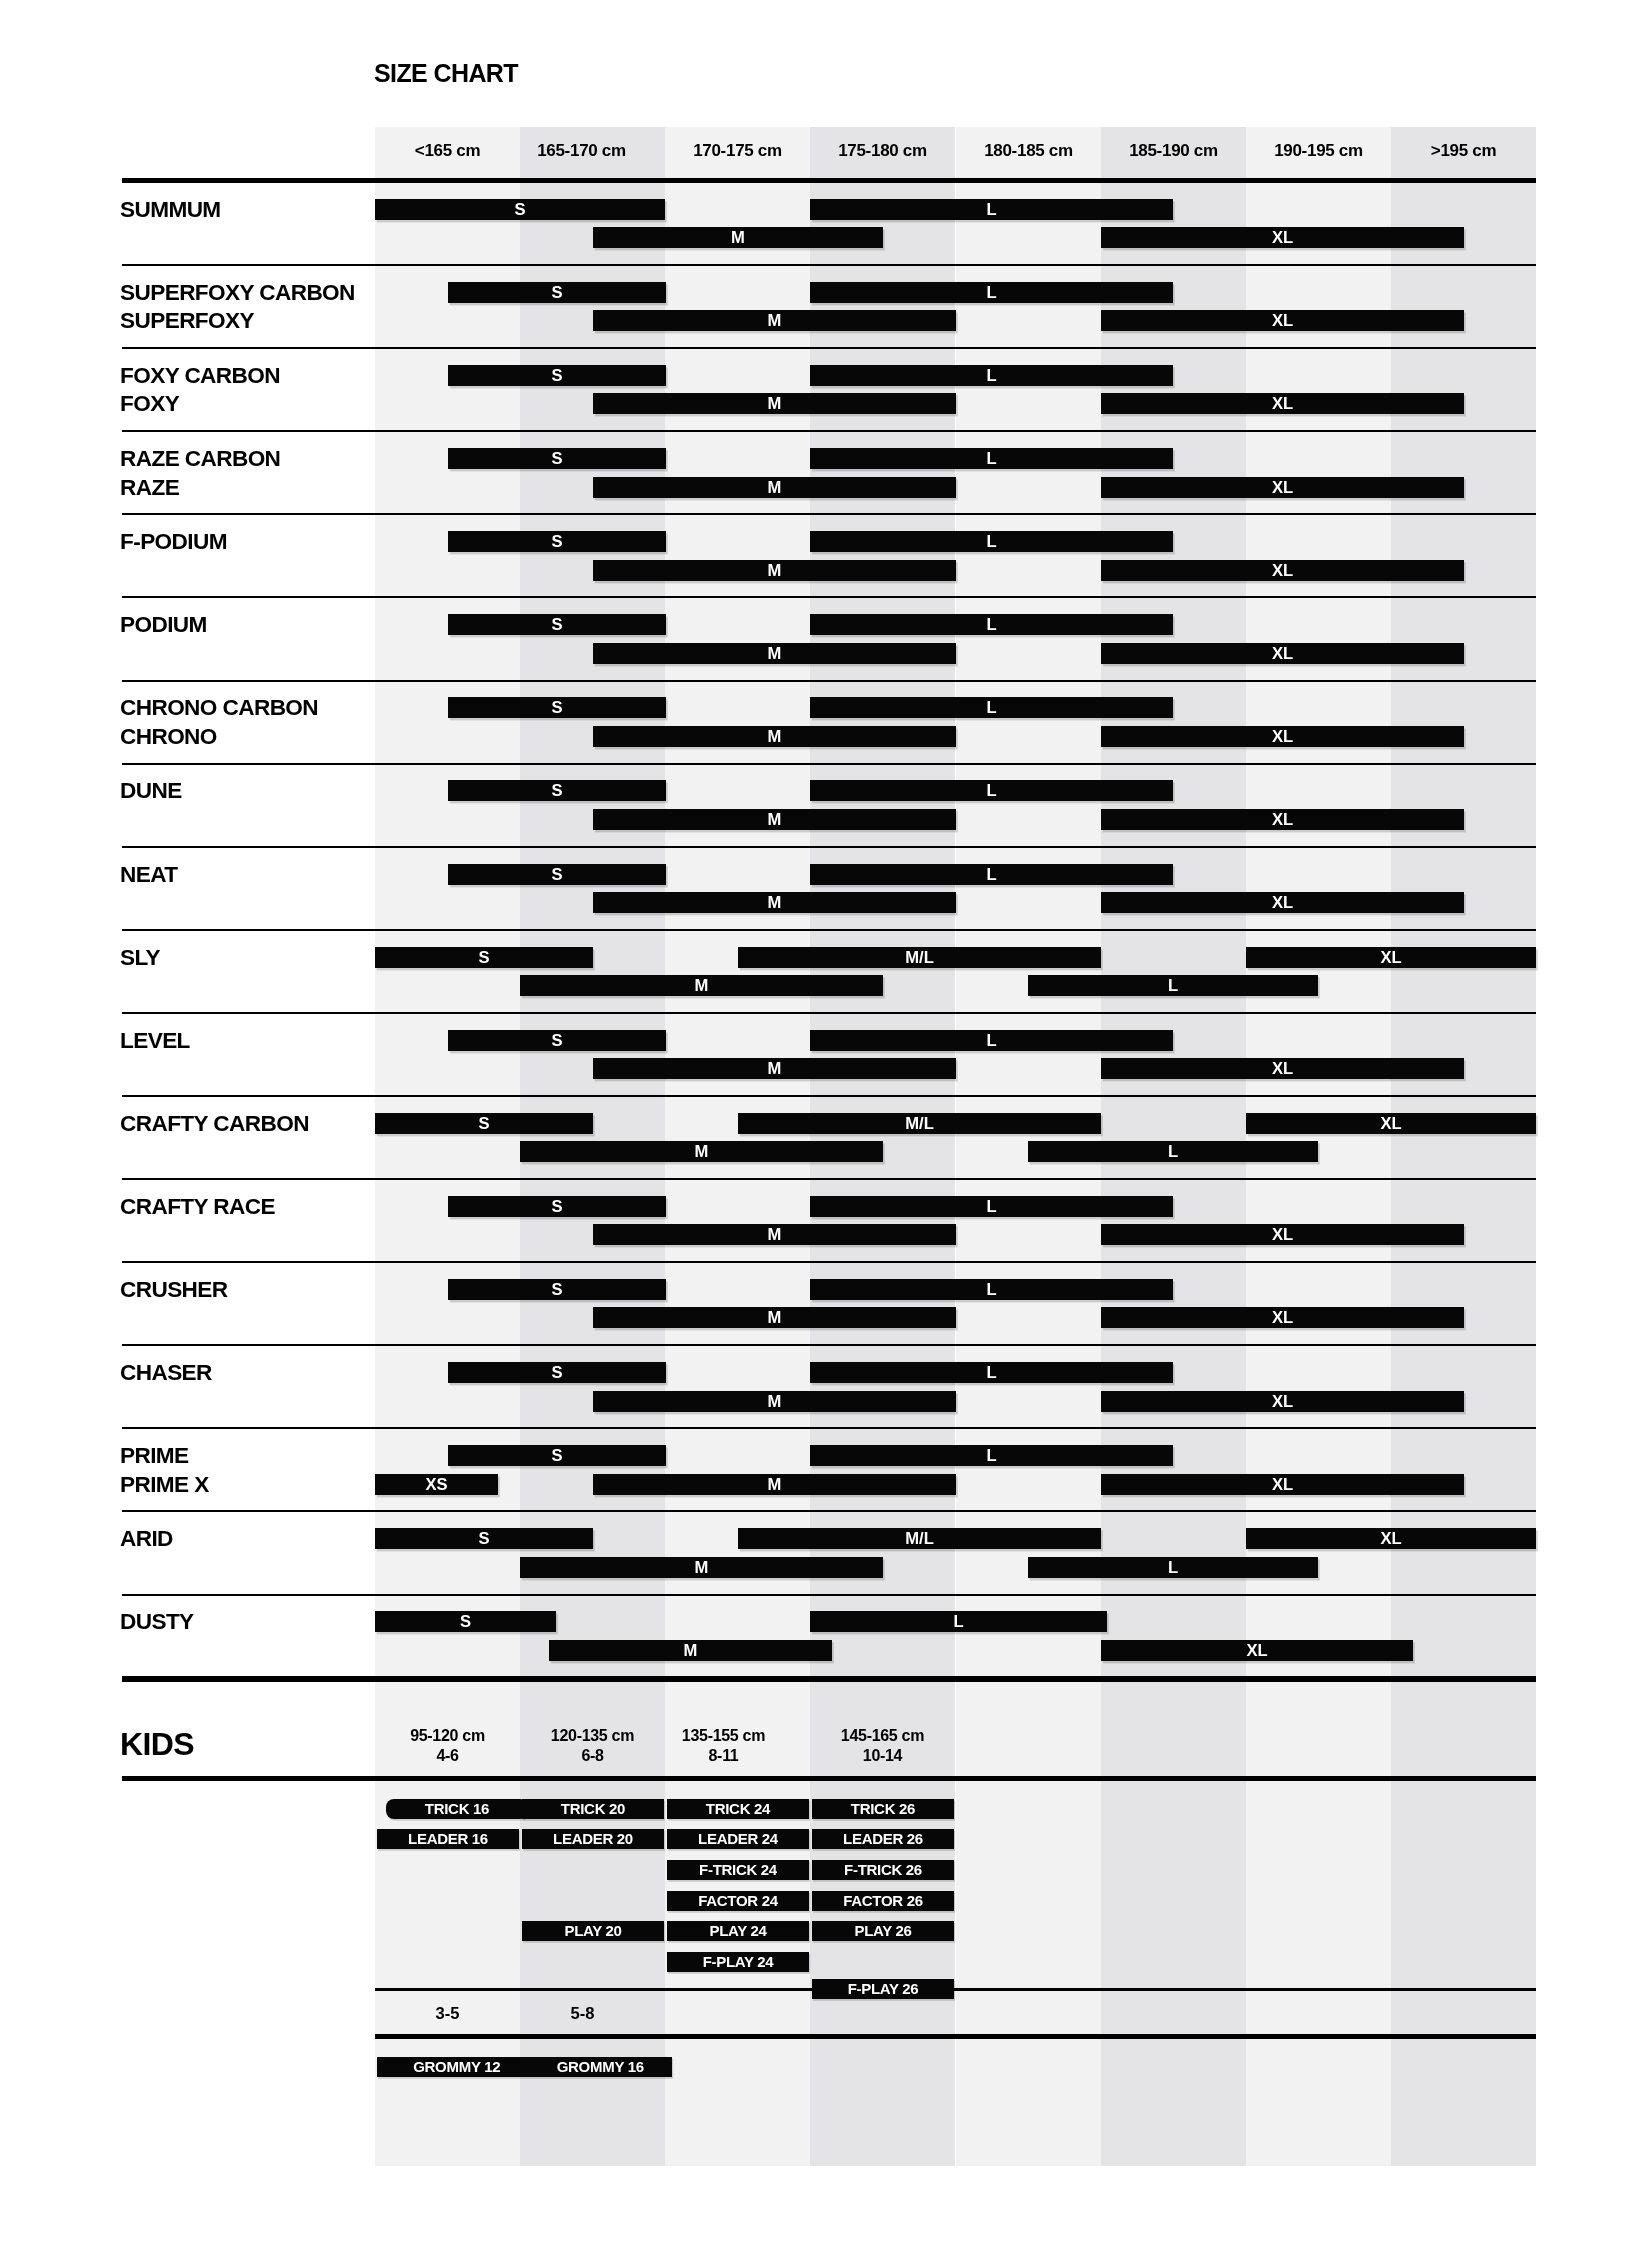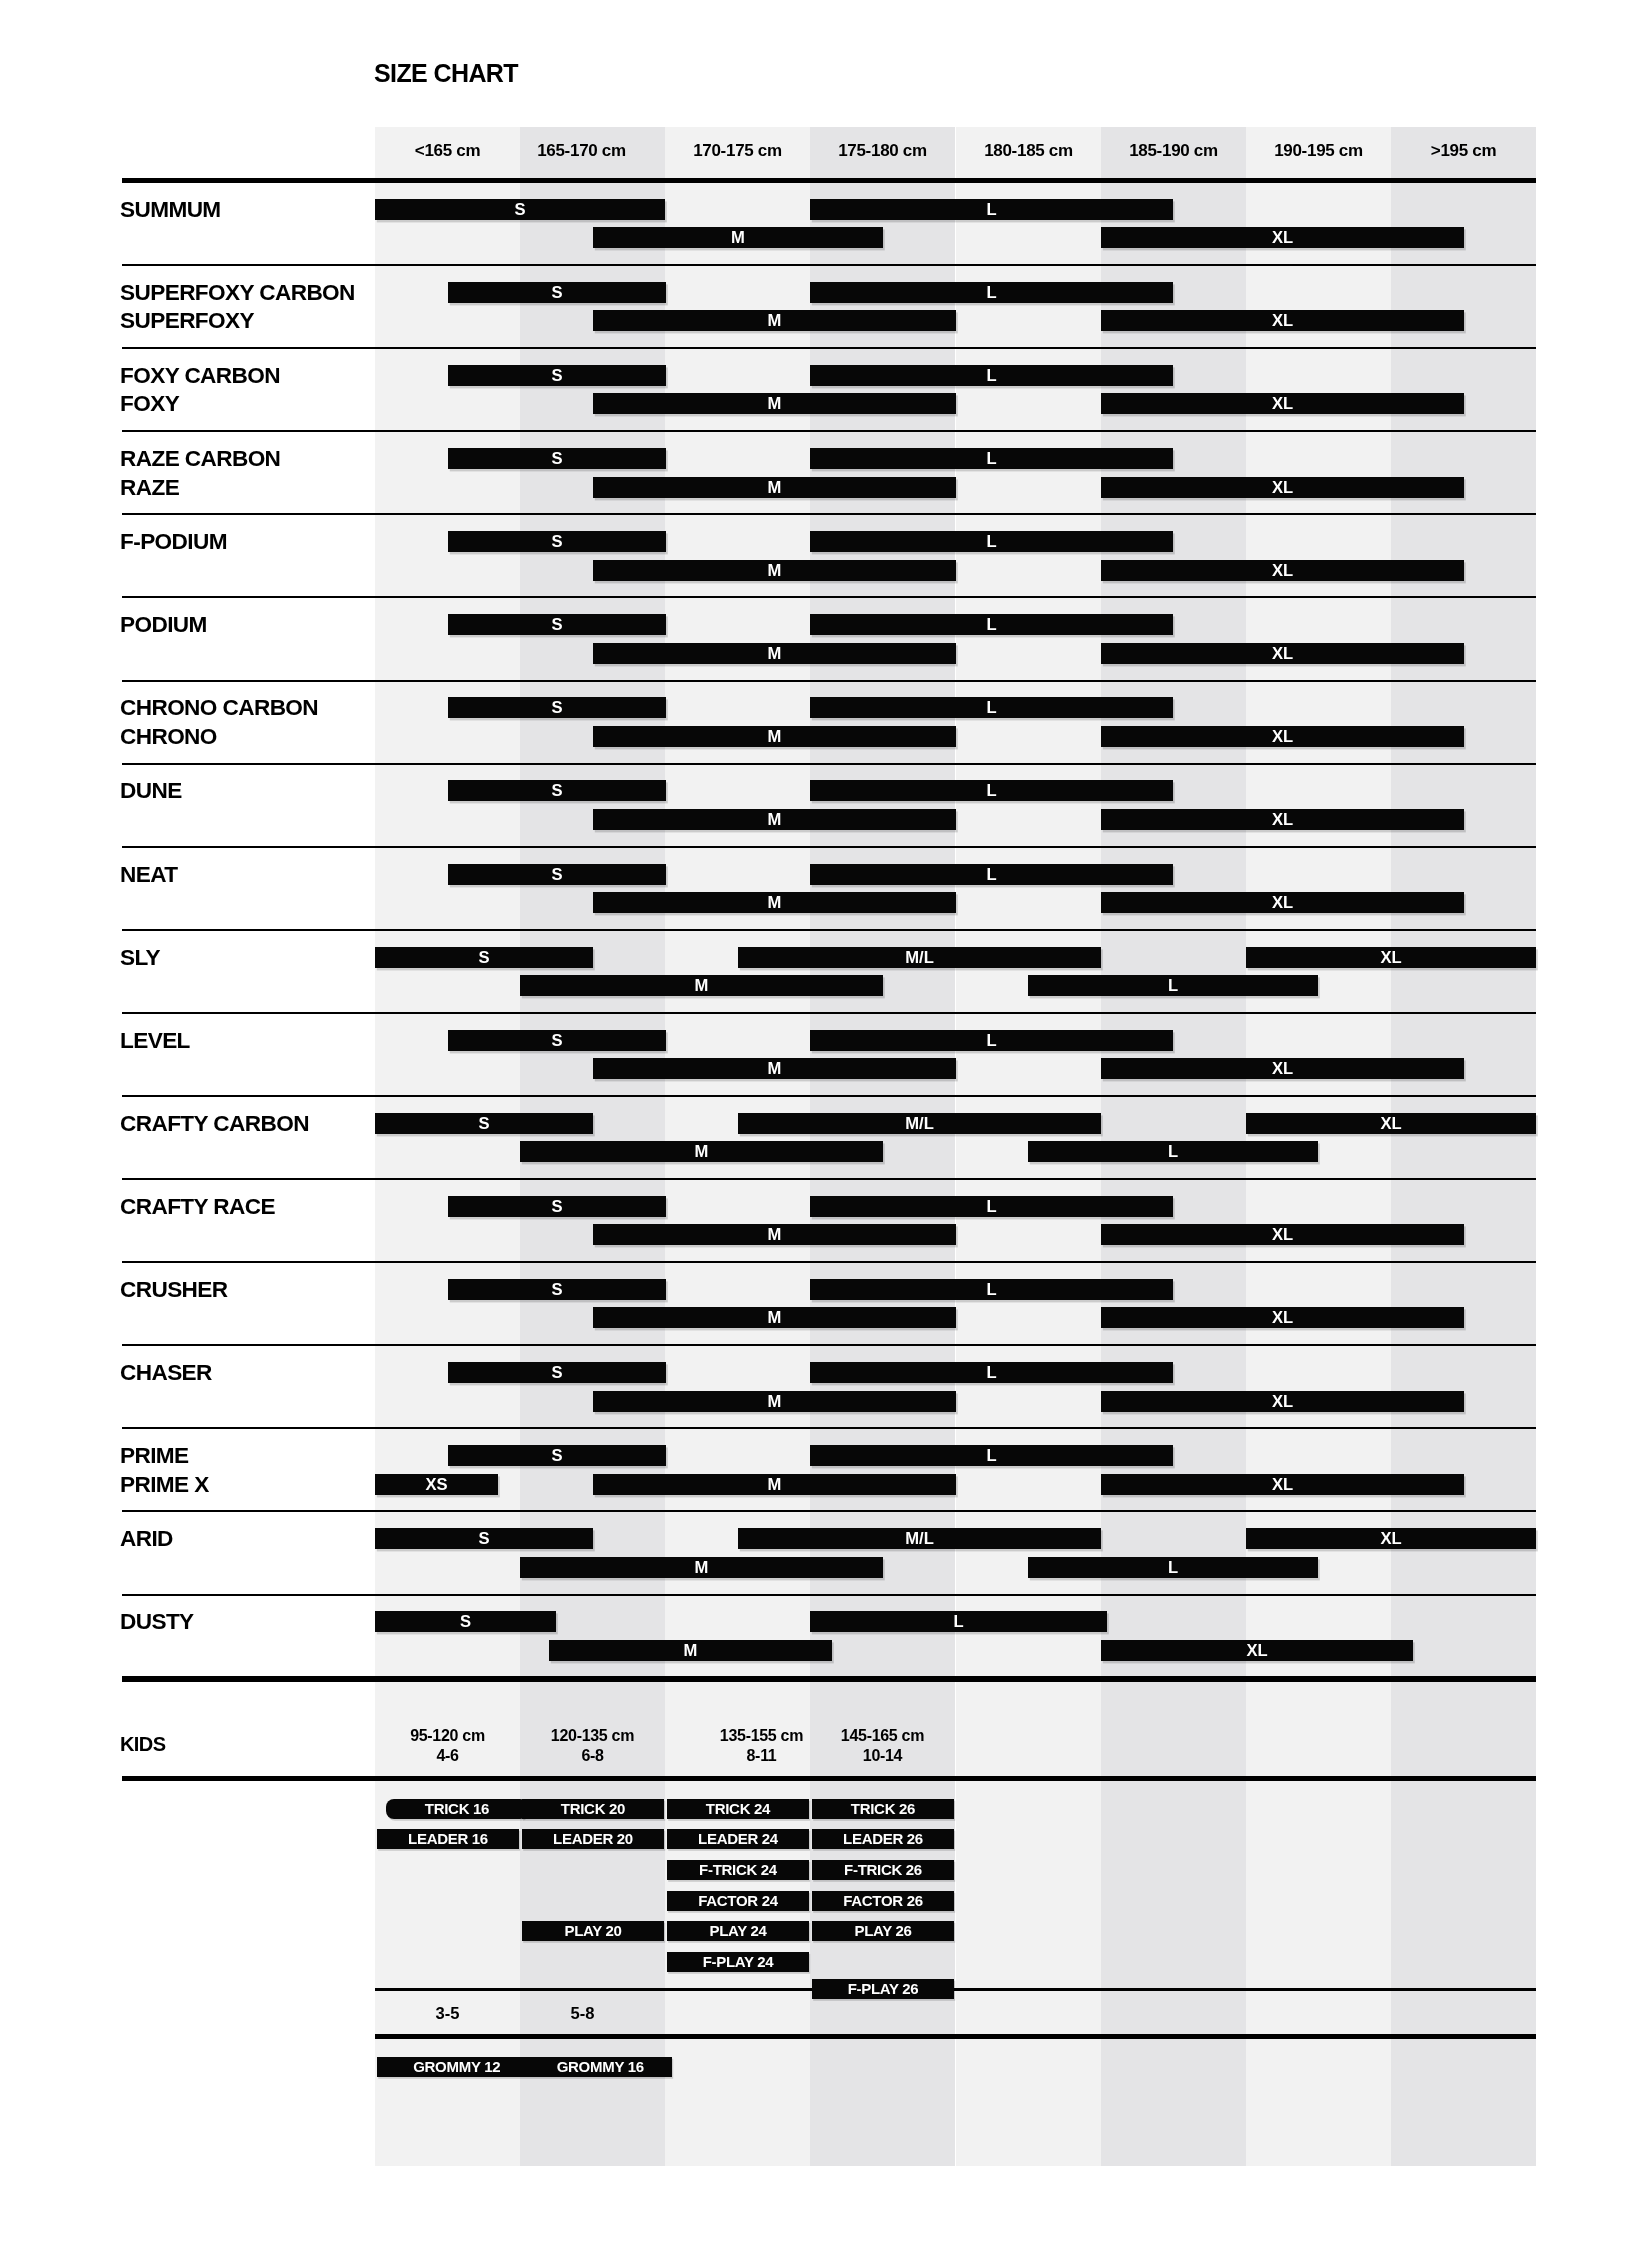--- a/index.html
+++ b/index.html
@@ -31,21 +31,21 @@
   .size-bar {
     position: absolute; height: 21px; z-index: 4;
     background: #070707; color: #ffffff;
     display: flex; align-items: center; justify-content: center;
     font-size: 16.6px; font-weight: bold;
     box-shadow: 1.8px 2.4px 0 rgba(0,0,0,0.16);
   }
   .kids-label {
     position: absolute; left: 120px; top: 1731px; height: 26px; z-index: 4;
     display: flex; align-items: center;
-    font-size: 20px; font-weight: bold; letter-spacing: -0.6px;
+    font-size: 32px; font-weight: bold; letter-spacing: -0.6px;
   }
   .kids-col-header {
     position: absolute; top: 1723px; height: 45px; z-index: 4;
     display: flex; flex-direction: column; align-items: center; justify-content: center;
     font-size: 16px; font-weight: bold; line-height: 19.6px; letter-spacing: -0.3px; text-align: center;
   }
   .kids-cell {
     position: absolute; height: 19.6px; z-index: 4;
     background: #070707; color: #ffffff;
     display: flex; align-items: center; justify-content: center;
@@ -219,21 +219,21 @@
   <div id="kids">
       <div class="kids-label">KIDS</div>
       <div class="kids-col-header" style="left: 375px; width: 145px;">
         <div>95-120 cm</div>
         <div>4-6</div>
       </div>
       <div class="kids-col-header" style="left: 520px; width: 145px;">
         <div>120-135 cm</div>
         <div>6-8</div>
       </div>
-      <div class="kids-col-header" style="left: 665px; width: 117px; margin-left: 38px;">
+      <div class="kids-col-header" style="left: 665px; width: 117px;">
         <div>135-155 cm</div>
         <div>8-11</div>
       </div>
       <div class="kids-col-header" style="left: 810px; width: 145px;">
         <div>145-165 cm</div>
         <div>10-14</div>
       </div>
       <div class="hline" style="left: 122px; top: 1776px; width: 1414px; height: 4.7px;"></div>
       <div class="kids-cell" style="left: 386px; top: 1799px; width: 142px; border-radius: 8px;">TRICK 16</div>
       <div class="kids-cell" style="left: 522px; top: 1799px; width: 142px;">TRICK 20</div>

